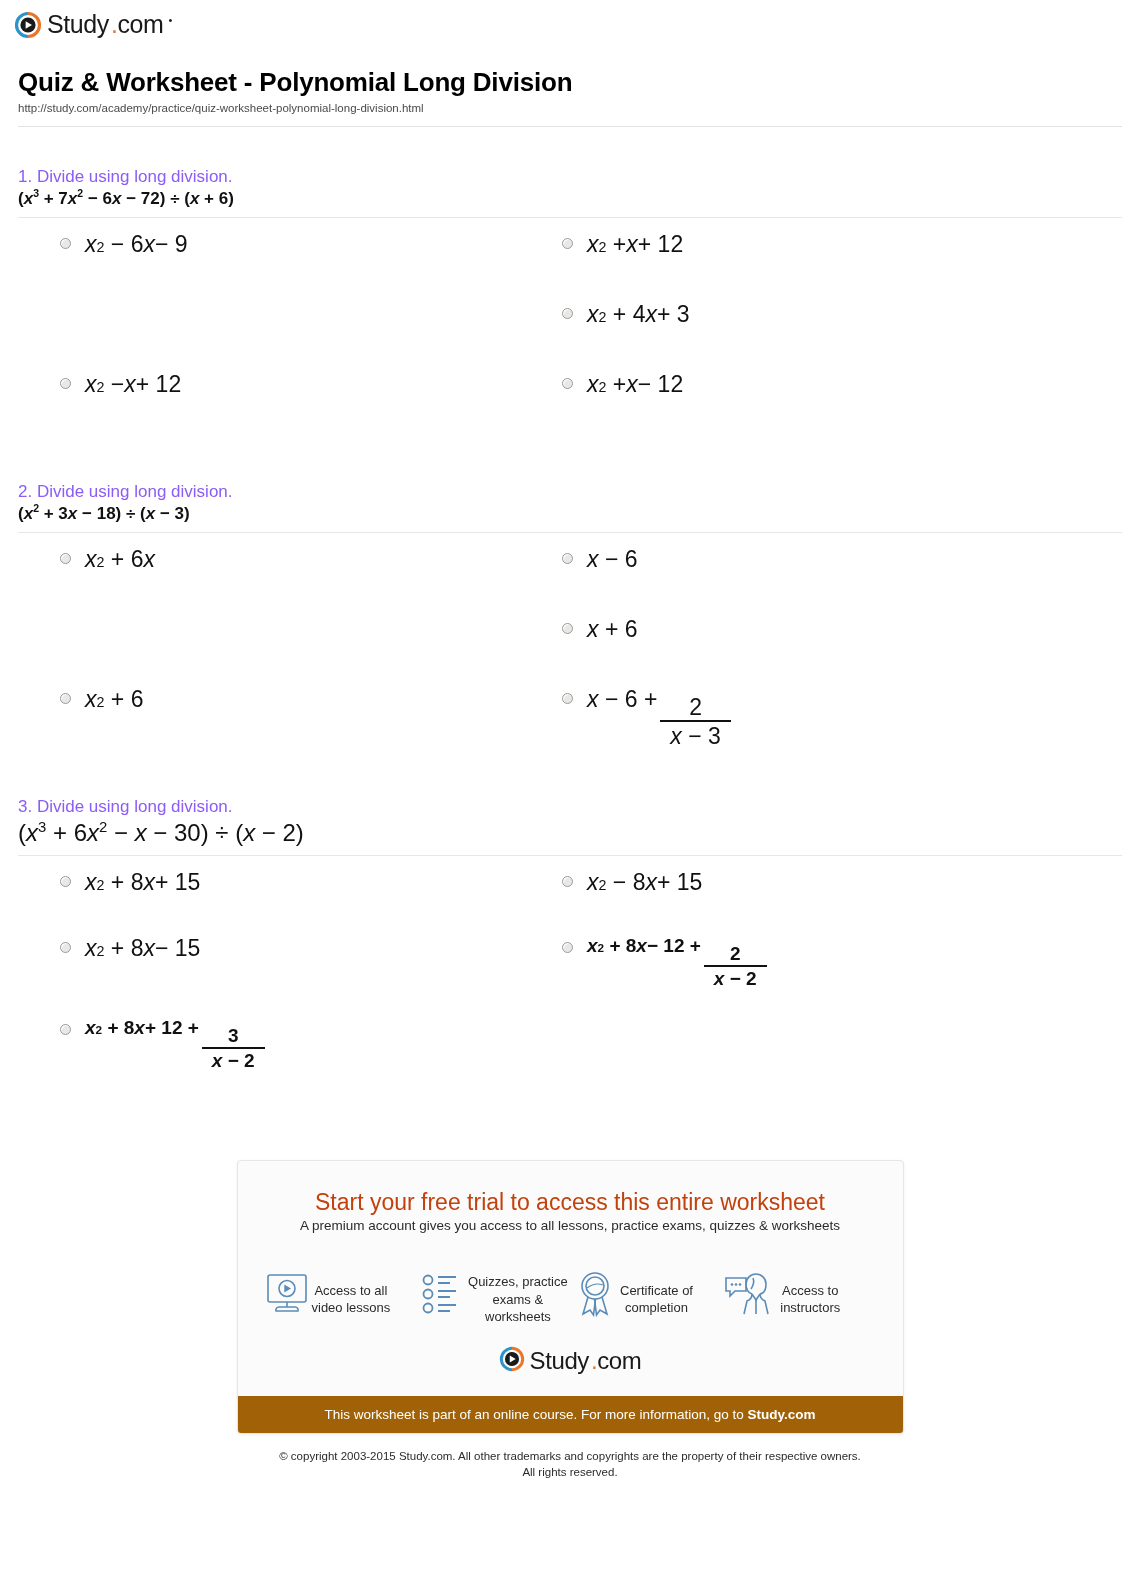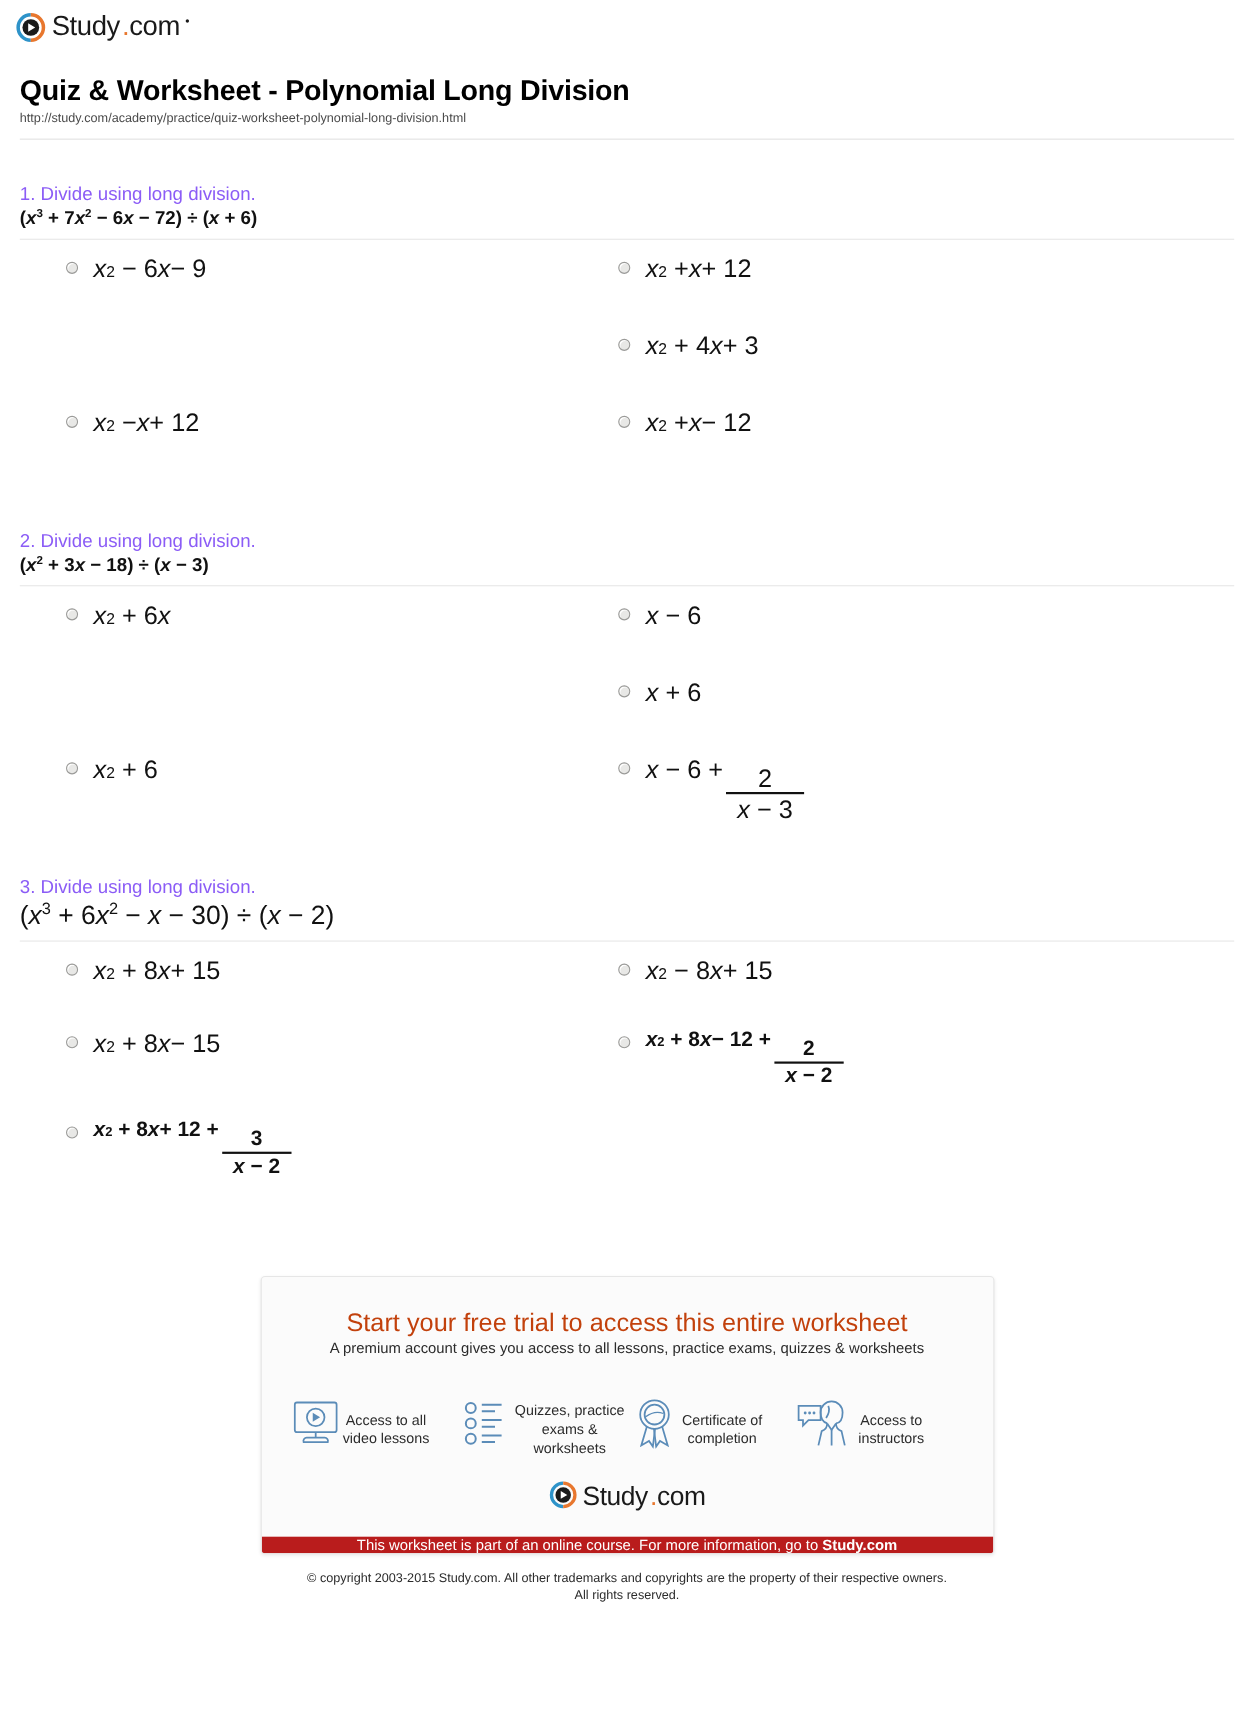--- a/index.html
+++ b/index.html
@@ -181,24 +181,24 @@
     color: #2b2b2b;
   }
   .promo-logo {
     display:flex;
     align-items:center;
     justify-content:center;
     gap: 5px;
     padding: 4px 0 20px 0;
   }
   .promo-banner {
-    background: #b91c1c;
+    background: #a16207;
     color: #fff;
     font-size: 13.5px;
-    padding: 0 0;
+    padding: 11px 0;
   }
   .promo-banner b { font-weight: bold; }
 
   .copyright {
     text-align: center;
     font-size: 11.5px;
     color: #2b2b2b;
     line-height: 1.45;
     margin: 14px 0 12px 0;
   }

